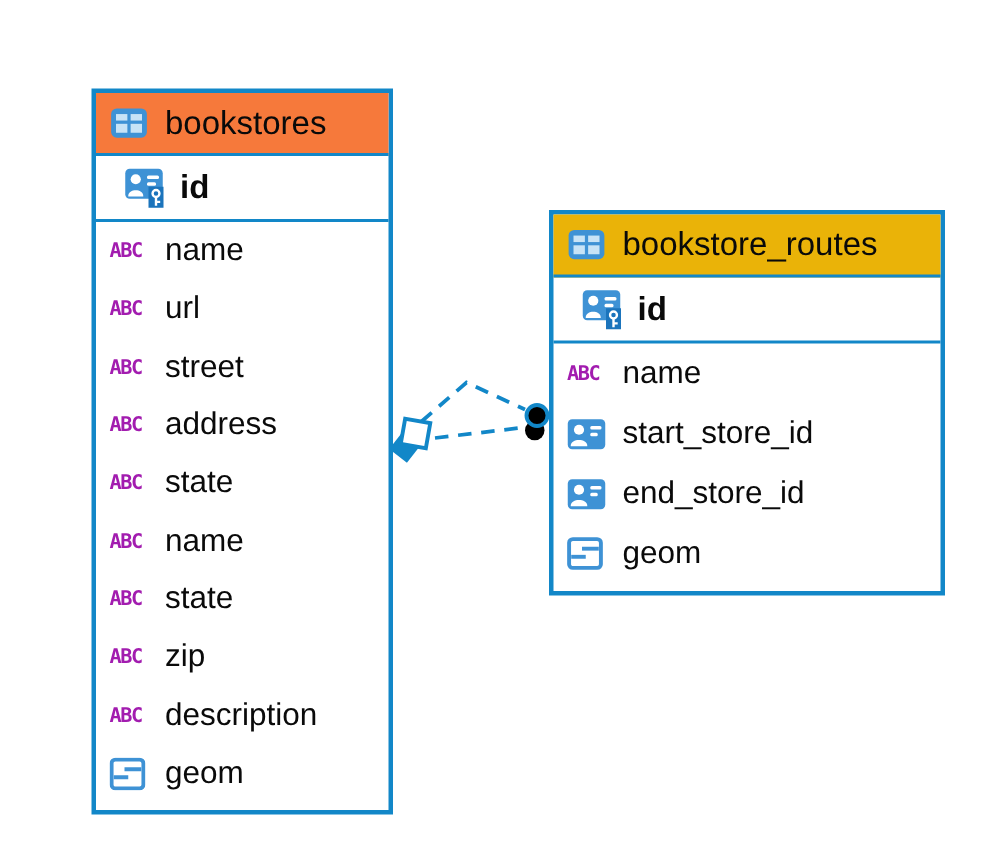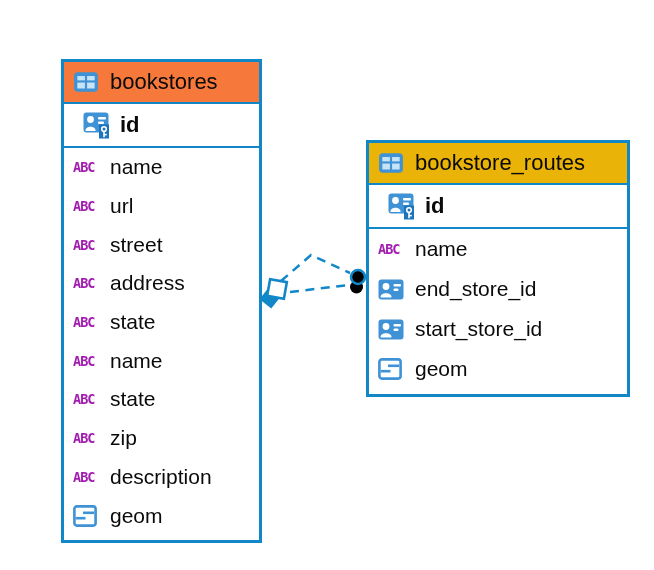--- a/index.html
+++ b/index.html
@@ -218,33 +218,33 @@
       <div class="row">
         <span class="icon">
           <svg viewBox="0 0 26 21" width="26" height="21">
             <rect x="0.5" y="0.5" width="25" height="20" rx="3" fill="#3E92D5"></rect>
             <circle cx="8" cy="7.5" r="3.4" fill="#ffffff"></circle>
             <path d="M2.5 18 c0-5 11-5 11 0 l0 .5 -11 0 z" fill="#ffffff"></path>
             <rect x="15.5" y="5" width="7.5" height="2.4" rx="1" fill="#ffffff"></rect>
             <rect x="15.5" y="9.5" width="5" height="2.4" rx="1" fill="#ffffff"></rect>
           </svg>
         </span>
-        <span>end_store_id</span>
+        <span>start_store_id</span>
       </div>
       <div class="row">
         <span class="icon">
           <svg viewBox="0 0 26 21" width="26" height="21">
             <rect x="0.5" y="0.5" width="25" height="20" rx="3" fill="#3E92D5"></rect>
             <circle cx="8" cy="7.5" r="3.4" fill="#ffffff"></circle>
             <path d="M2.5 18 c0-5 11-5 11 0 l0 .5 -11 0 z" fill="#ffffff"></path>
             <rect x="15.5" y="5" width="7.5" height="2.4" rx="1" fill="#ffffff"></rect>
             <rect x="15.5" y="9.5" width="5" height="2.4" rx="1" fill="#ffffff"></rect>
           </svg>
         </span>
-        <span>start_store_id</span>
+        <span>end_store_id</span>
       </div>
       <div class="row">
         <span class="icon">
           <svg viewBox="0 0 24 22" width="24" height="22">
             <rect x="1.4" y="1.4" width="21.2" height="19.2" rx="2.5" fill="#ffffff" stroke="#3E92D5" stroke-width="2.6"></rect>
             <line x1="10" y1="7.8" x2="21.2" y2="7.8" stroke="#3E92D5" stroke-width="2.6"></line>
             <line x1="2.8" y1="13.2" x2="12.5" y2="13.2" stroke="#3E92D5" stroke-width="2.6"></line>
           </svg>
         </span>
         <span>geom</span>

